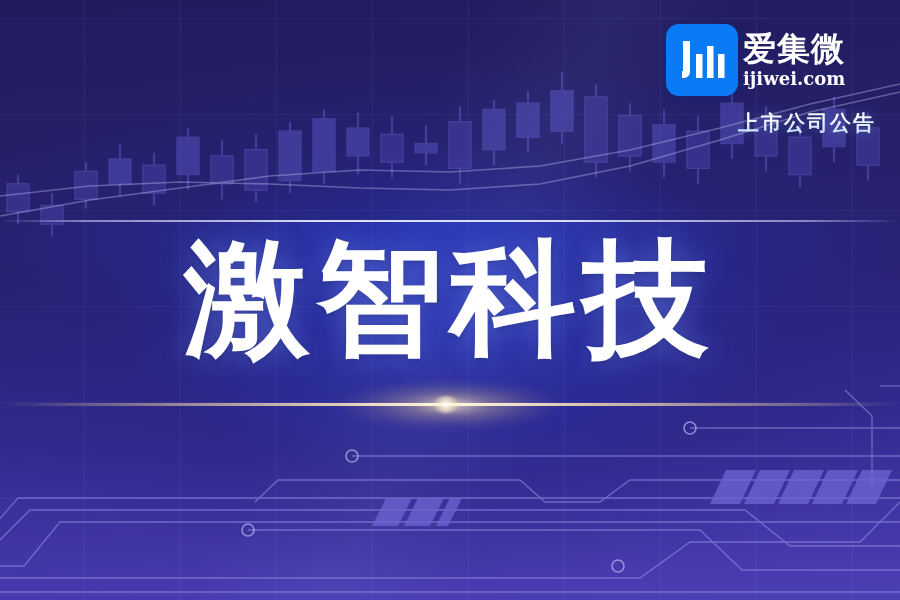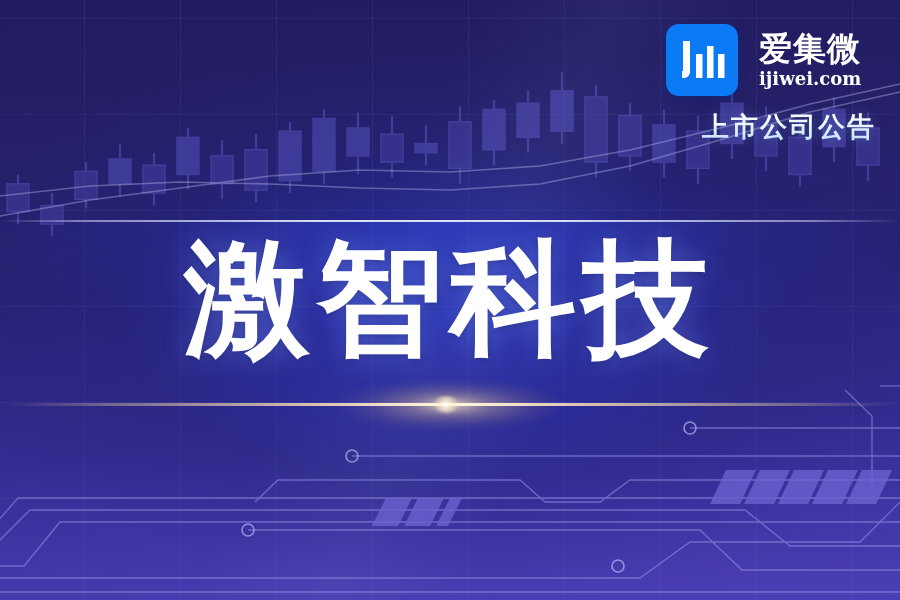--- a/index.html
+++ b/index.html
@@ -130,21 +130,21 @@
   
   #brand {
     position: absolute;
     right: 24px;
     top: 24px;
     width: 210px;
   }
   #brand-top {
     display: flex;
     align-items: center;
-    gap: 21px;
+    gap: 5px;
   }
   #brand-mark {
     width: 72px;
     height: 72px;
     border-radius: 13px;
     background: #0a7bf5;
     flex: 0 0 auto;
     position: relative;
     box-shadow: 0 2px 10px rgba(5,40,120,0.45);
   }
@@ -165,21 +165,21 @@
     color: #ffffff;
     letter-spacing: 0px;
     margin-top: 5px;
     white-space: nowrap;
   }
   #brand-sub {
     margin-top: 13px;
     text-align: right;
     font-family: "DejaVu Sans", "Liberation Sans", sans-serif;
     font-weight: bold;
-    font-size: 27px;
+    font-size: 21px;
     letter-spacing: 2px;
     color: #e8f3ff;
     background: linear-gradient(to bottom, #ffffff 38%, #b9dcff 100%);
     -webkit-background-clip: text;
     background-clip: text;
     -webkit-text-fill-color: transparent;
     text-shadow: 0 0 14px rgba(130,185,255,0.30);
     white-space: nowrap;
   }
 </style>

